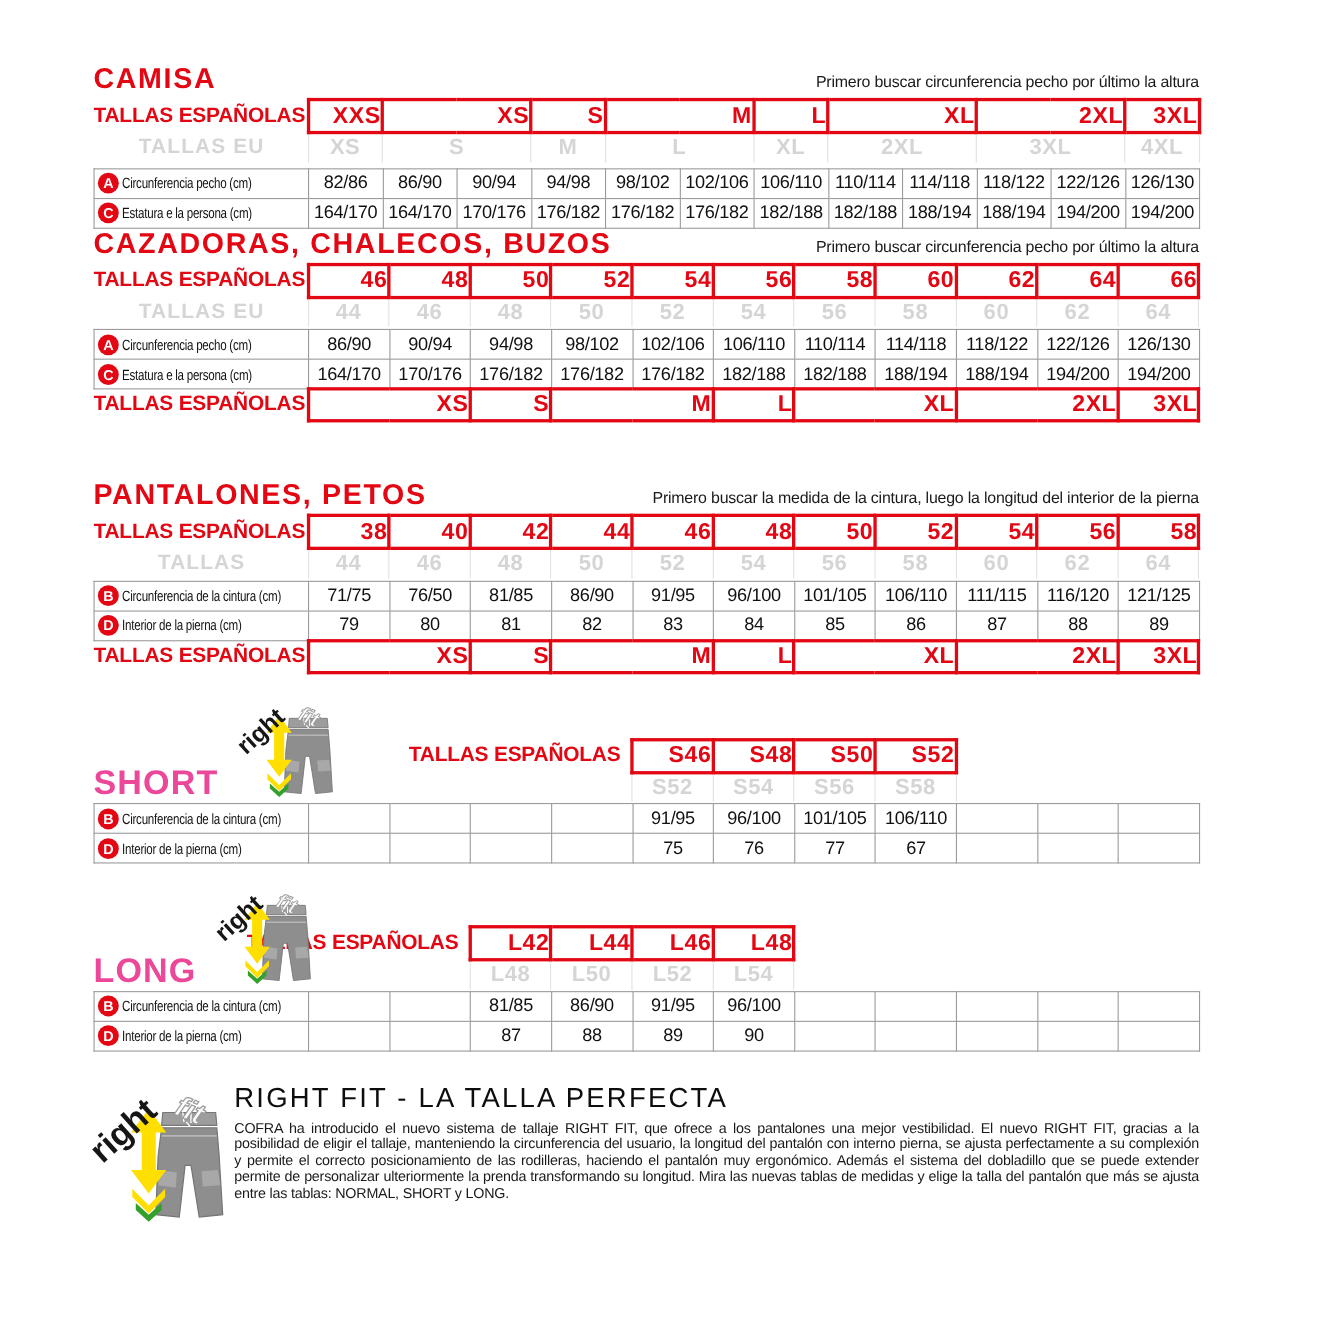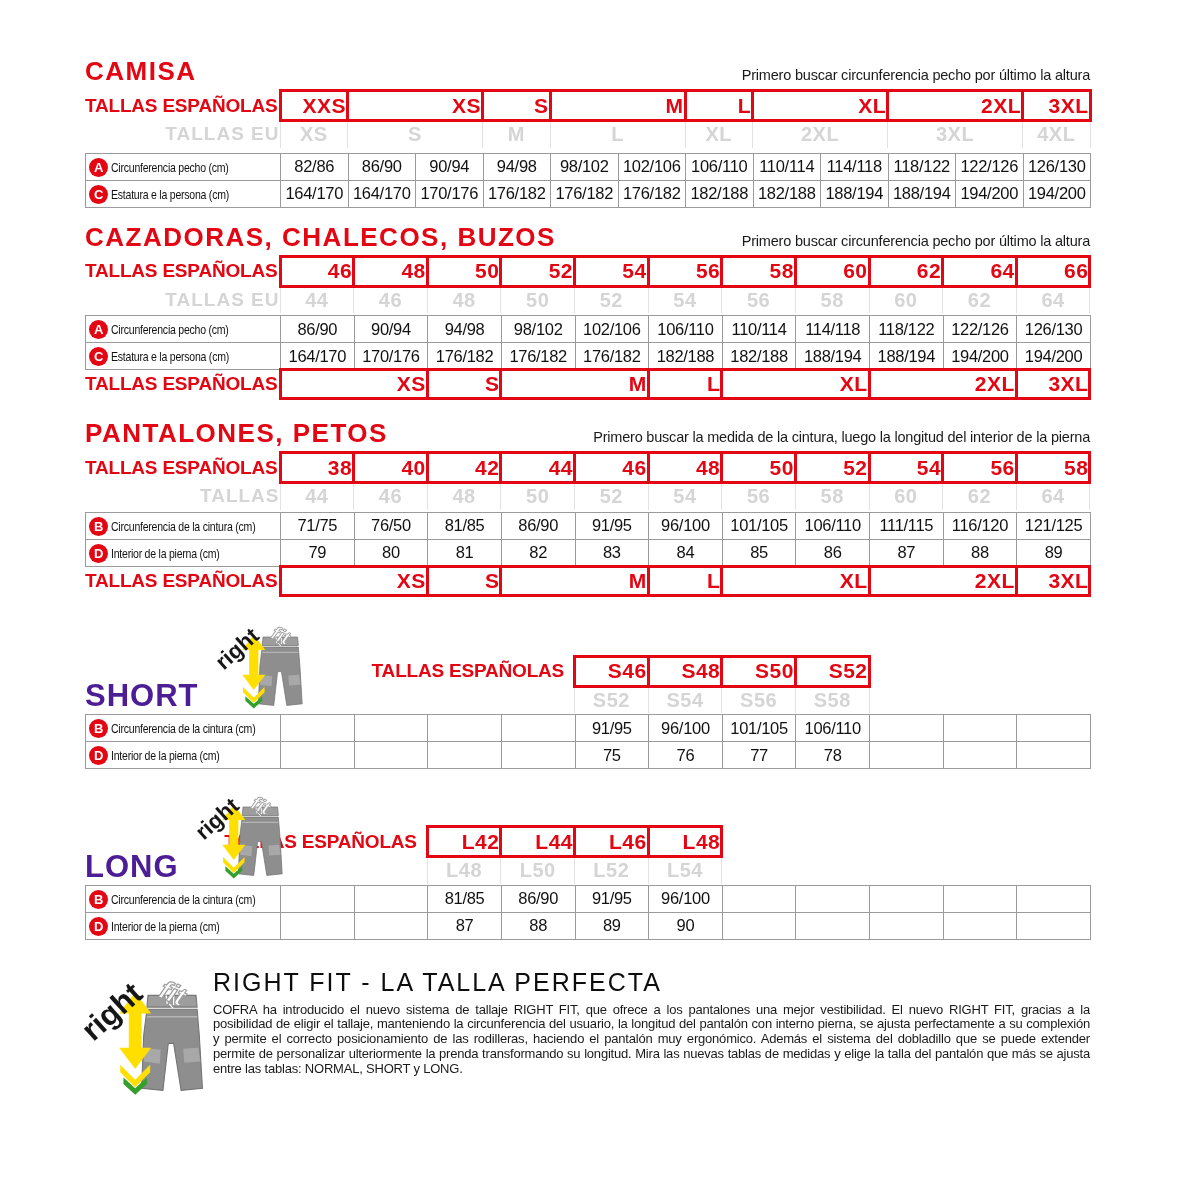--- a/index.html
+++ b/index.html
@@ -22,48 +22,48 @@
   
   table{border-collapse:collapse;table-layout:fixed;width:1005px}
   td{padding:0;overflow:hidden}
   col.clbl{width:195px}
   col.c12{width:67.5px}
   col.c11{width:73.63px}
 
   .redcell{border:3px solid var(--red);color:var(--red);font-weight:bold;font-size:21px;text-align:right;height:30px;letter-spacing:0.5px}
   .graycell{border-left:1px solid var(--border-light);border-right:1px solid var(--border-light);border-top:none;border-bottom:none;color:var(--gray-txt);font-weight:bold;font-size:20px;text-align:center;height:27px;letter-spacing:0.5px}
   .eslbl{border:none;color:var(--red);font-weight:bold;font-size:19px;text-align:right;padding-right:9px;letter-spacing:-0.2px;white-space:nowrap}
-  .grylbl{border:none;color:var(--gray-txt);font-weight:bold;font-size:19px;text-align:right;padding-left:2px;letter-spacing:1px;white-space:nowrap}
+  .grylbl{border:none;color:var(--gray-txt);font-weight:bold;font-size:19px;text-align:center;padding-left:2px;letter-spacing:1px;white-space:nowrap}
   .nob{border:none}
 
   .datatable{margin-top:5px}
   .datatable td{border:1px solid var(--border-dark);height:27px;font-size:16.5px;text-align:center;letter-spacing:-0.3px}
   .datatable td.rowlbl{text-align:left;padding-left:3px;white-space:nowrap}
   .rowlabeltext{display:inline-block;vertical-align:middle;font-size:13.5px;letter-spacing:-0.3px;transform:scaleX(0.78);transform-origin:0 50%}
   .marker{display:inline-block;vertical-align:middle;width:19px;height:19px;border-radius:50%;background:var(--red);color:#fff;font-weight:bold;font-size:13px;line-height:19px;text-align:center;margin-right:3px}
 
   .intltable{margin-top:-2px}
   .intltable .redcell{height:29px;font-size:21px}
 
   
   .pos-section{position:relative}
   .corner{position:absolute;left:0;top:-27px;height:82px;display:flex;align-items:flex-end}
-  .big-label{font-size:31px;font-weight:bold;letter-spacing:1px;color:#4c1d95;line-height:0.85;margin-right:18px}
+  .big-label{font-size:31px;font-weight:bold;letter-spacing:1px;color:#ec4899;line-height:0.85;margin-right:18px}
   .rightfit-logo{display:block;overflow:visible}
   .rf-small{width:92px;height:86px}
   .rf-large{width:126px;height:138px;flex:none;margin-top:2px}
 
   
   .rightfit-block{display:flex;margin-top:26px}
   .rf-text{flex:1;padding-left:2px}
   .rf-heading{font-size:25px;font-weight:normal;letter-spacing:2px;color:#0d0d0d;margin-top:4px;margin-bottom:8px;line-height:1}
   .rf-par{font-size:13px;line-height:1.14;letter-spacing:-0.2px;text-align:justify;color:#1a1a1a}
 
-  .m-caz{margin-top:16px}
-  .m-pant{margin-top:20px}
+  .m-caz{}
+  .m-pant{margin-top:52px}
   .m-short{margin-top:58px}
   .m-long{margin-top:56px}
 </style>
 </head>
 <body>
 
 <svg width="0" height="0" style="position:absolute" aria-hidden="true">
   <symbol id="rf-logo" viewBox="-16 -4 118 112" overflow="visible">
     <g>
       <path d="M43,13 L88,13 L89,24 L42,24 Z" fill="#9d9d9d" stroke="#777" stroke-width="1"></path>
@@ -428,21 +428,21 @@
       <tr>
         <td class="rowlbl"><span class="marker">D</span><span class="rowlabeltext">Interior de la pierna (cm)</span></td>
 
       <td></td>
               <td></td>
               <td></td>
               <td></td>
               <td>75</td>
               <td>76</td>
               <td>77</td>
-              <td>78</td>
+              <td>67</td>
               <td></td>
               <td></td>
               <td></td>
             </tr>
     </tbody>
         </table>
   </section>
 
   <section class="pos-section m-long">
     <div class="corner">

